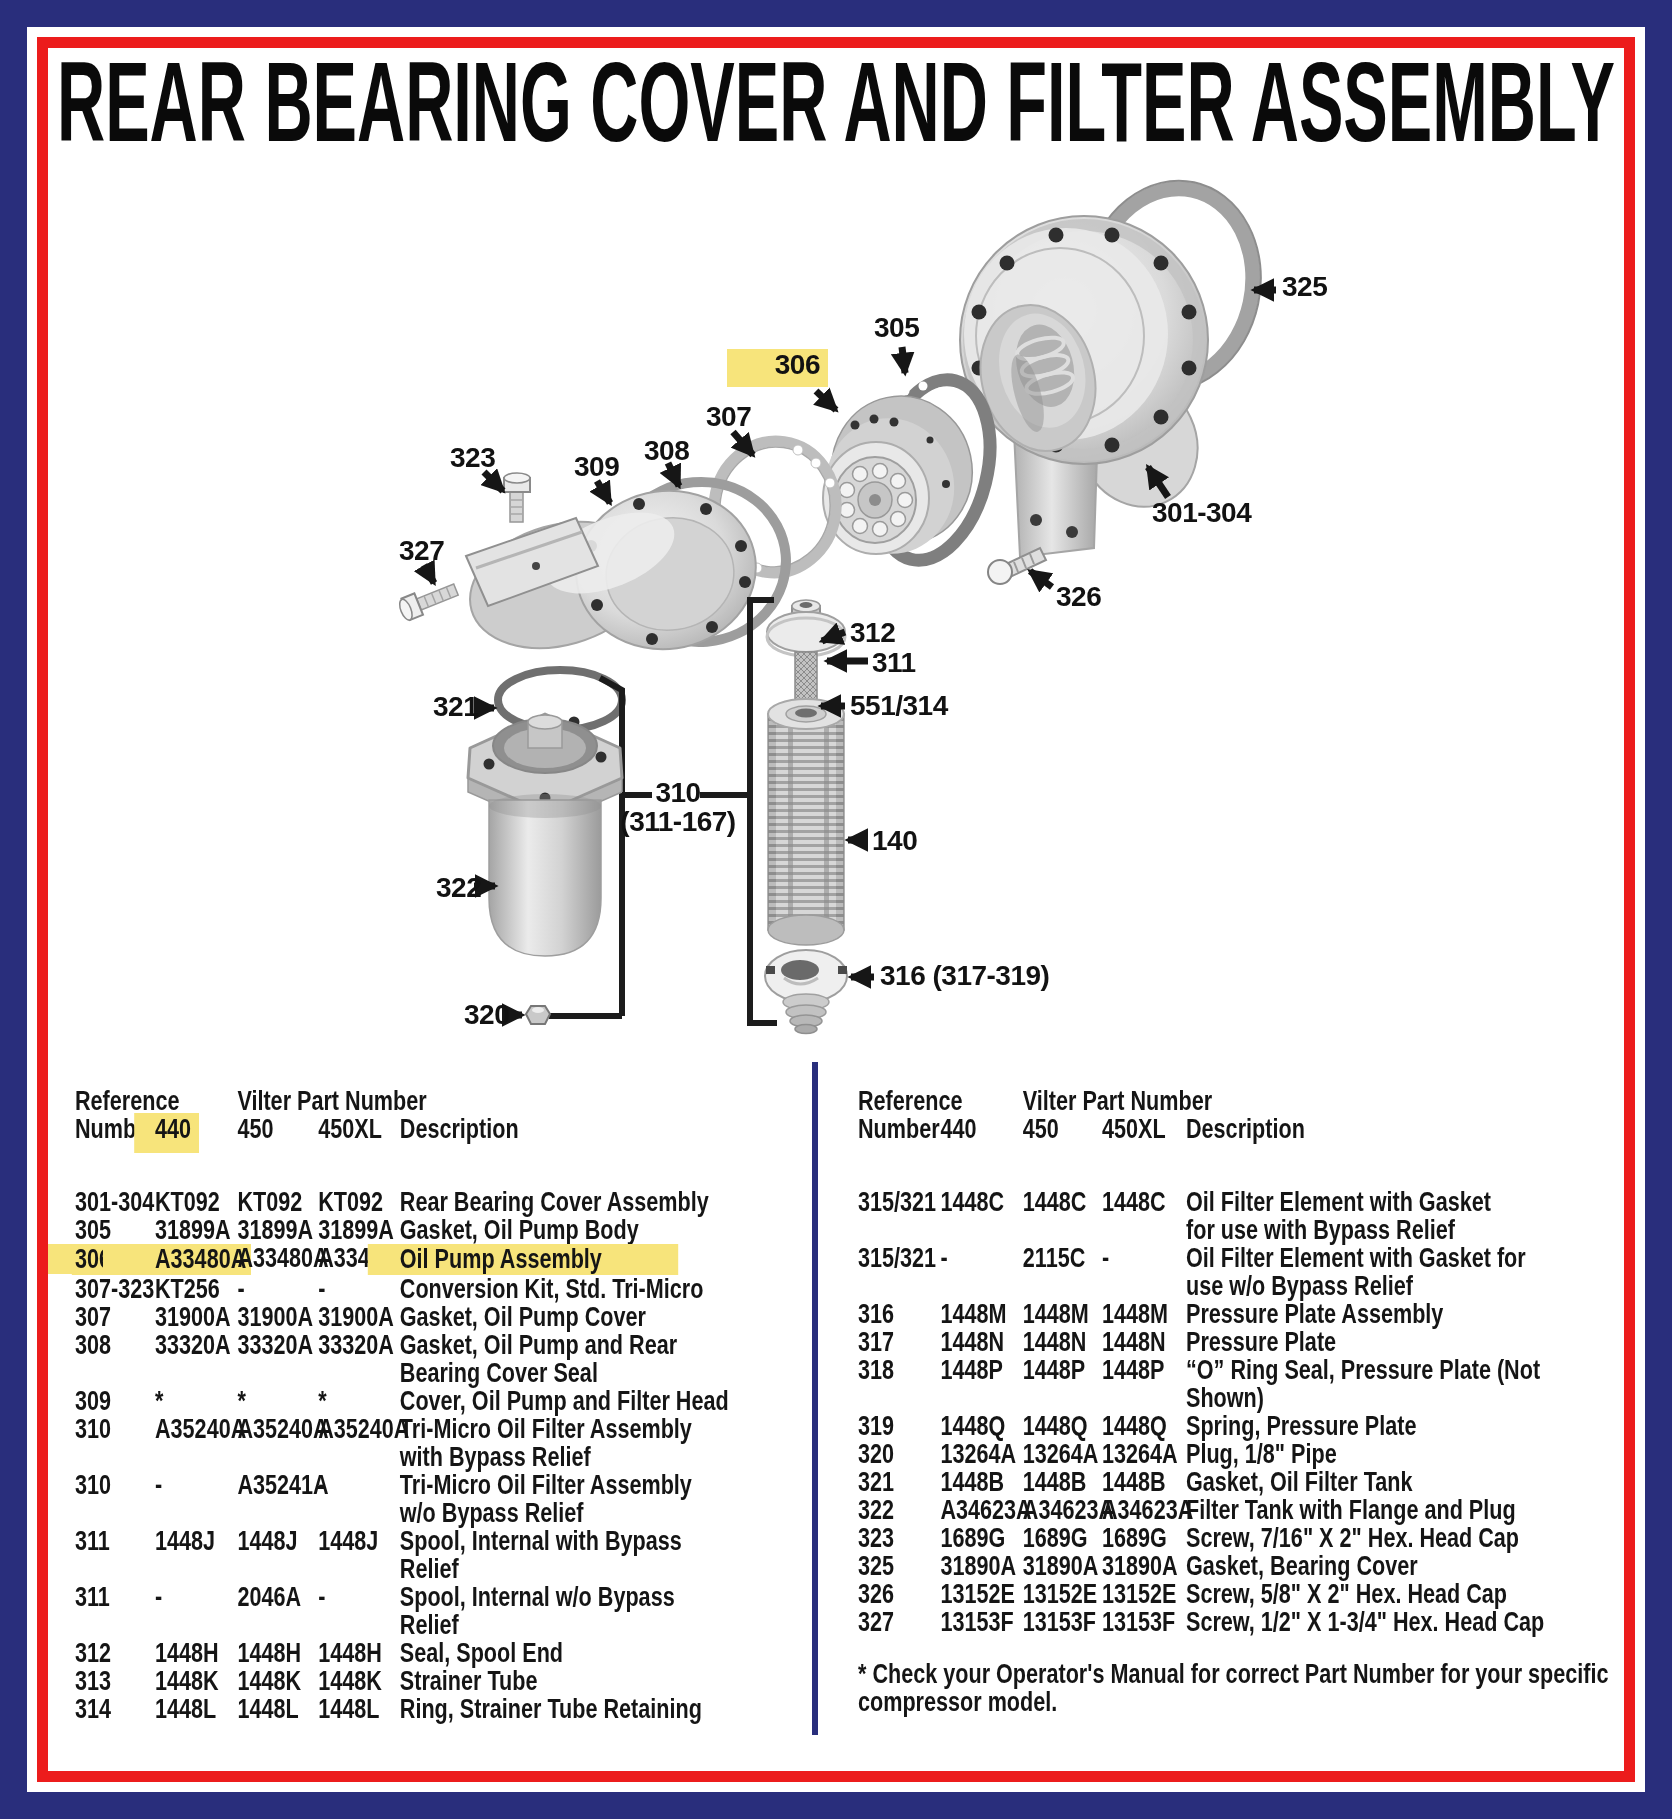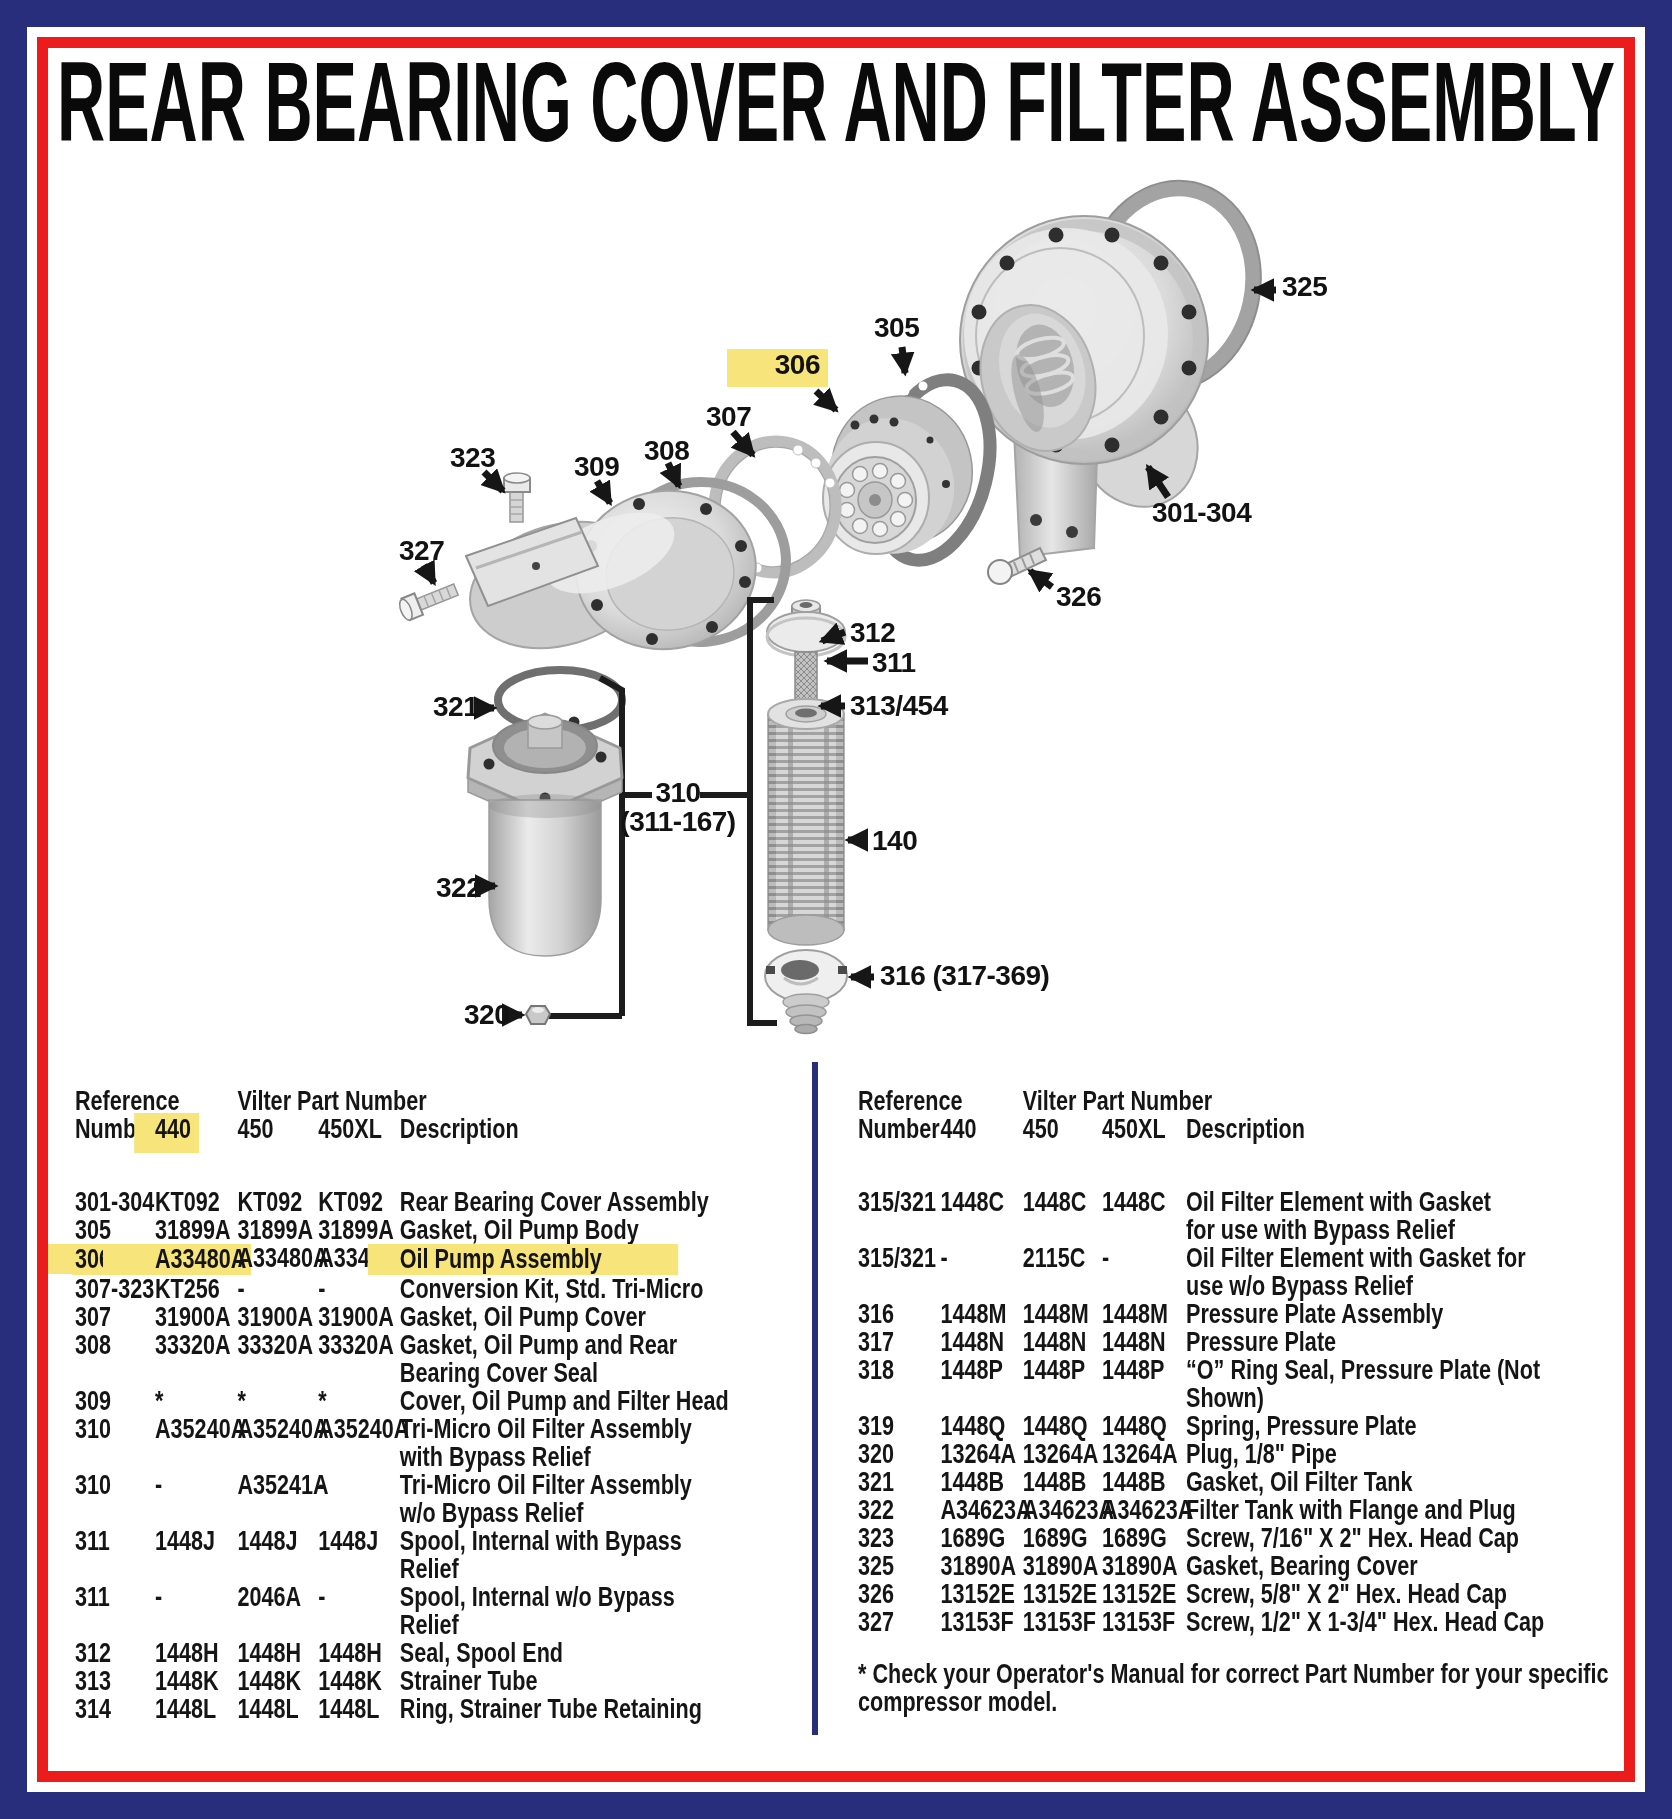--- a/index.html
+++ b/index.html
@@ -301,23 +301,23 @@
   <div class="co" style="left:399px;top:536px">327</div>
   <div class="co" style="left:433px;top:692px">321</div>
   <div class="co" style="left:436px;top:873px">322</div>
   <div class="co" style="left:464px;top:1000px">320</div>
   <div class="co co-310" style="left:617px;top:778px">
     <div>310</div>
     <div>(311-167)</div>
   </div>
   <div class="co" style="left:850px;top:618px">312</div>
   <div class="co" style="left:872px;top:648px">311</div>
-  <div class="co" style="left:850px;top:691px">313/454</div>
+  <div class="co" style="left:850px;top:691px">551/314</div>
   <div class="co" style="left:872px;top:826px">140</div>
-  <div class="co" style="left:880px;top:961px">316 (317-369)</div>
+  <div class="co" style="left:880px;top:961px">316 (317-319)</div>
 
   <div class="hl-bar"></div>
 
   <div class="tbl tbl-left">
     <div class="thead">
       <div class="h1row">
         <span class="h-ref">Reference</span>
         <span class="h-group">Vilter Part Number</span>
       </div>
       <div class="grid">

